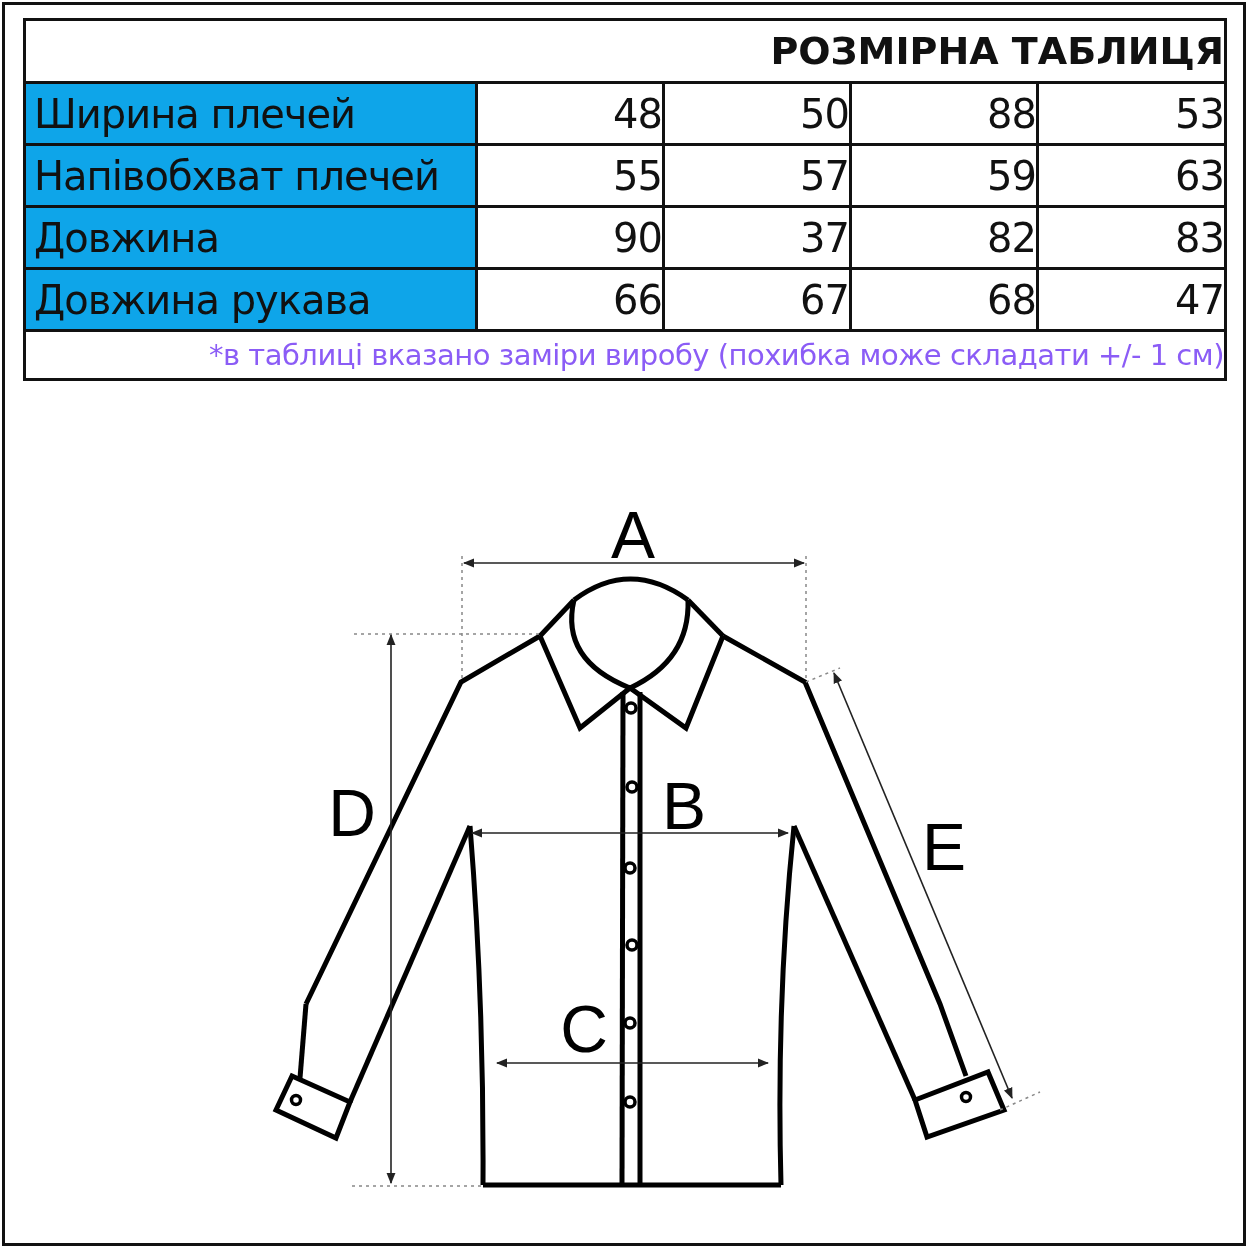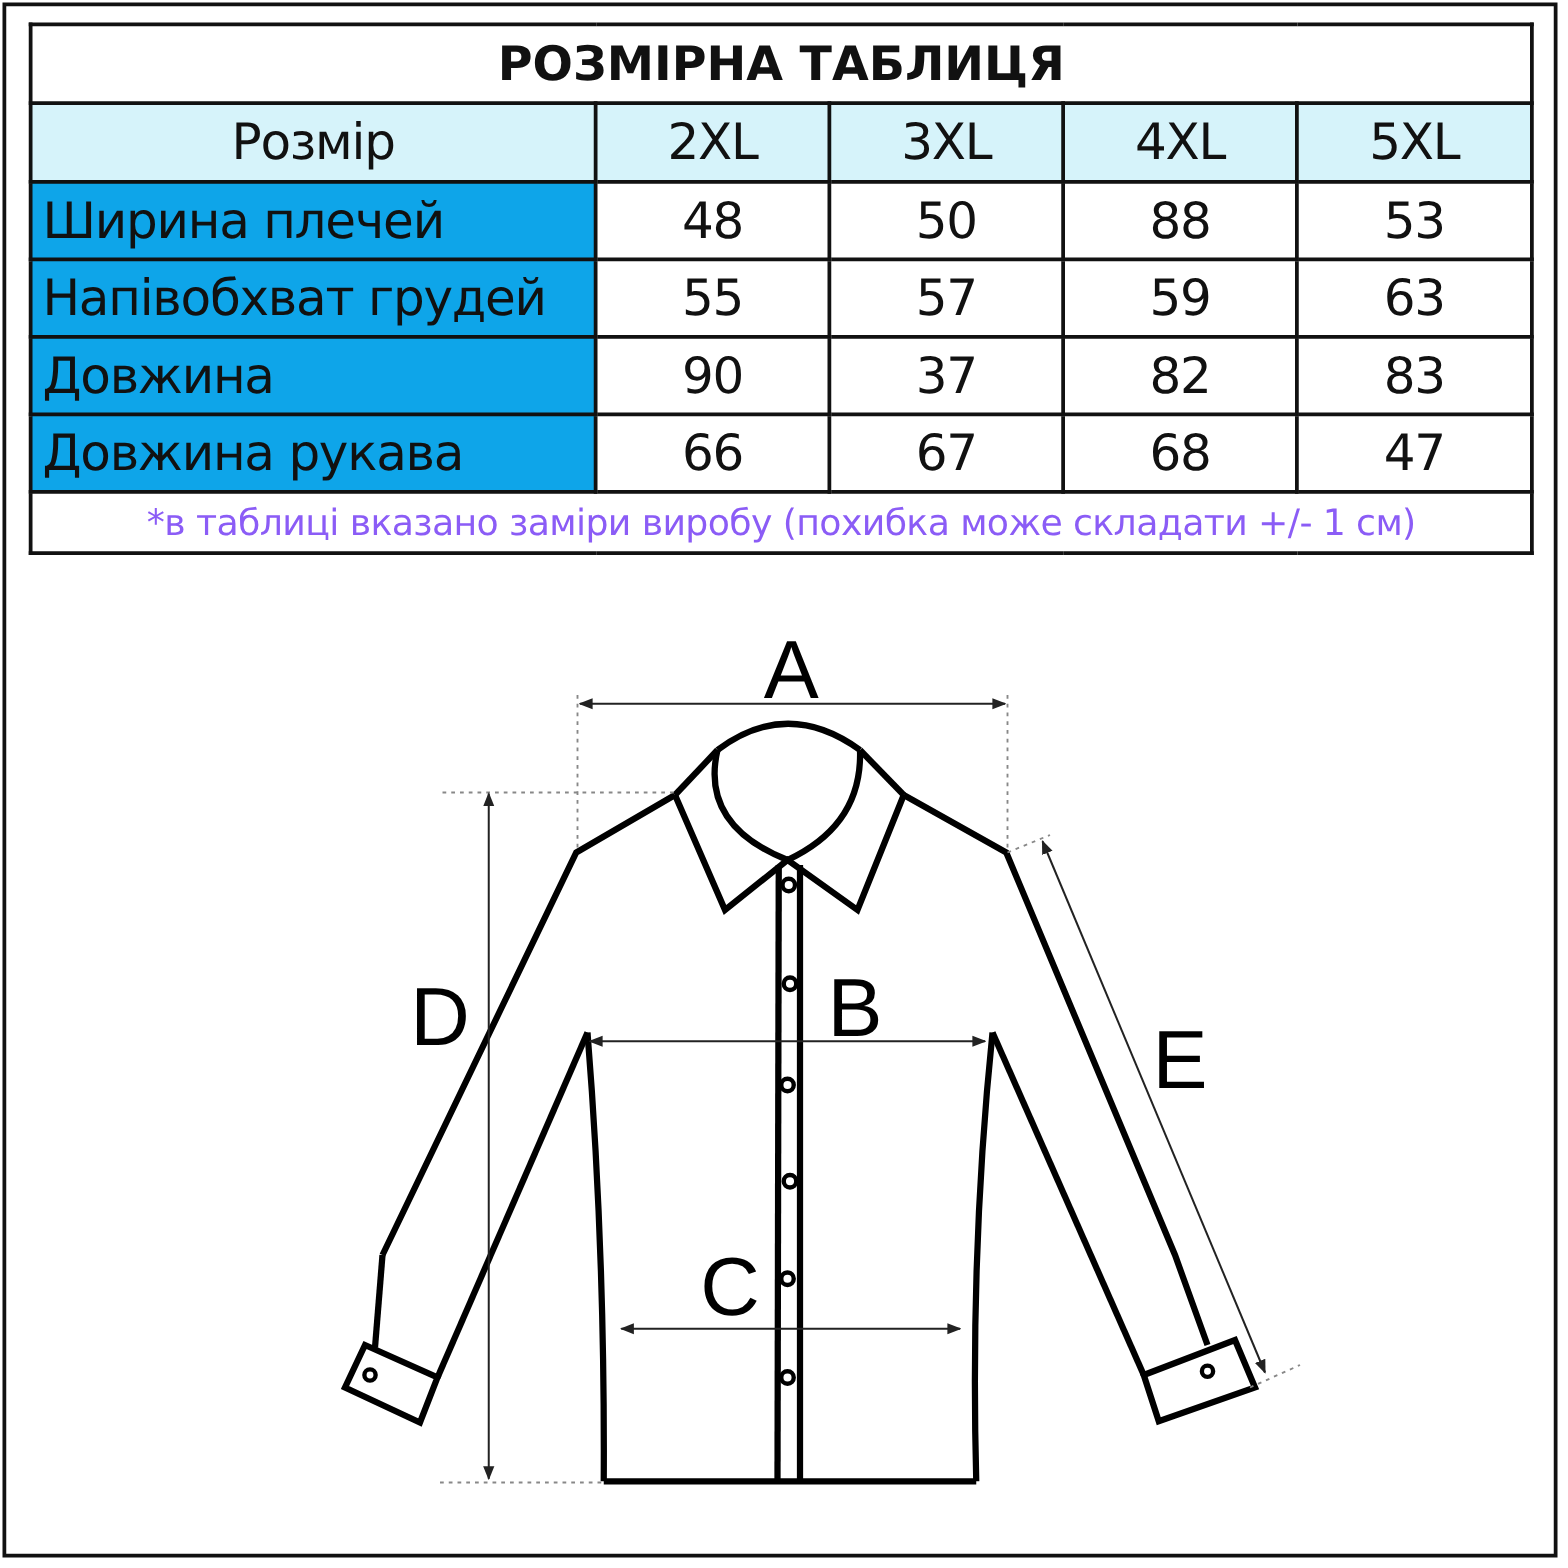--- a/index.html
+++ b/index.html
@@ -12,21 +12,21 @@
       border: 3px solid #111; box-sizing: border-box;
     }
     .size-table {
       position: absolute; left: 23px; top: 18px; width: 1201px;
       border-collapse: collapse; border: 3px solid #111;
       table-layout: fixed;
     }
     .size-table td, .size-table th {
       border: 3px solid #111; padding: 0; height: 59px;
       font-size: 40px; color: #111; font-weight: normal;
-      text-align: center; vertical-align: middle;
+      text-align: right; vertical-align: middle;
       font-family: "DejaVu Sans", "Liberation Sans", sans-serif;
       letter-spacing: -1px;
     }
     .size-table .title-cell {
       height: 60px; font-weight: bold; font-size: 38px; background: #fff;
       letter-spacing: 0px;
     }
     .size-table tr.header-row th { background: #d6f3fa; height: 60px; }
     .size-table td.row-label {
       background: #0ea5e9; text-align: left; padding-left: 8px; white-space: nowrap;
@@ -53,36 +53,29 @@
     <col style="width:452px">
       <col style="width:187px">
       <col style="width:187px">
       <col style="width:187px">
       <col style="width:188px">
   </colgroup>
   <tbody>
       <tr>
     <td class="title-cell" colspan="5">РОЗМІРНА ТАБЛИЦЯ</td>
   </tr>
-  <tr class="header-row">
-    <th>Розмір</th>
-    <th>2XL</th>
-    <th>3XL</th>
-    <th>4XL</th>
-    <th>5XL</th>
-  </tr>
   <tr>
     <td class="row-label">Ширина плечей</td>
     <td>48</td>
     <td>50</td>
     <td>88</td>
     <td>53</td>
   </tr>
   <tr>
-    <td class="row-label">Напівобхват грудей</td>
+    <td class="row-label">Напівобхват плечей</td>
     <td>55</td>
     <td>57</td>
     <td>59</td>
     <td>63</td>
   </tr>
   <tr>
     <td class="row-label">Довжина</td>
     <td>90</td>
     <td>37</td>
     <td>82</td>

